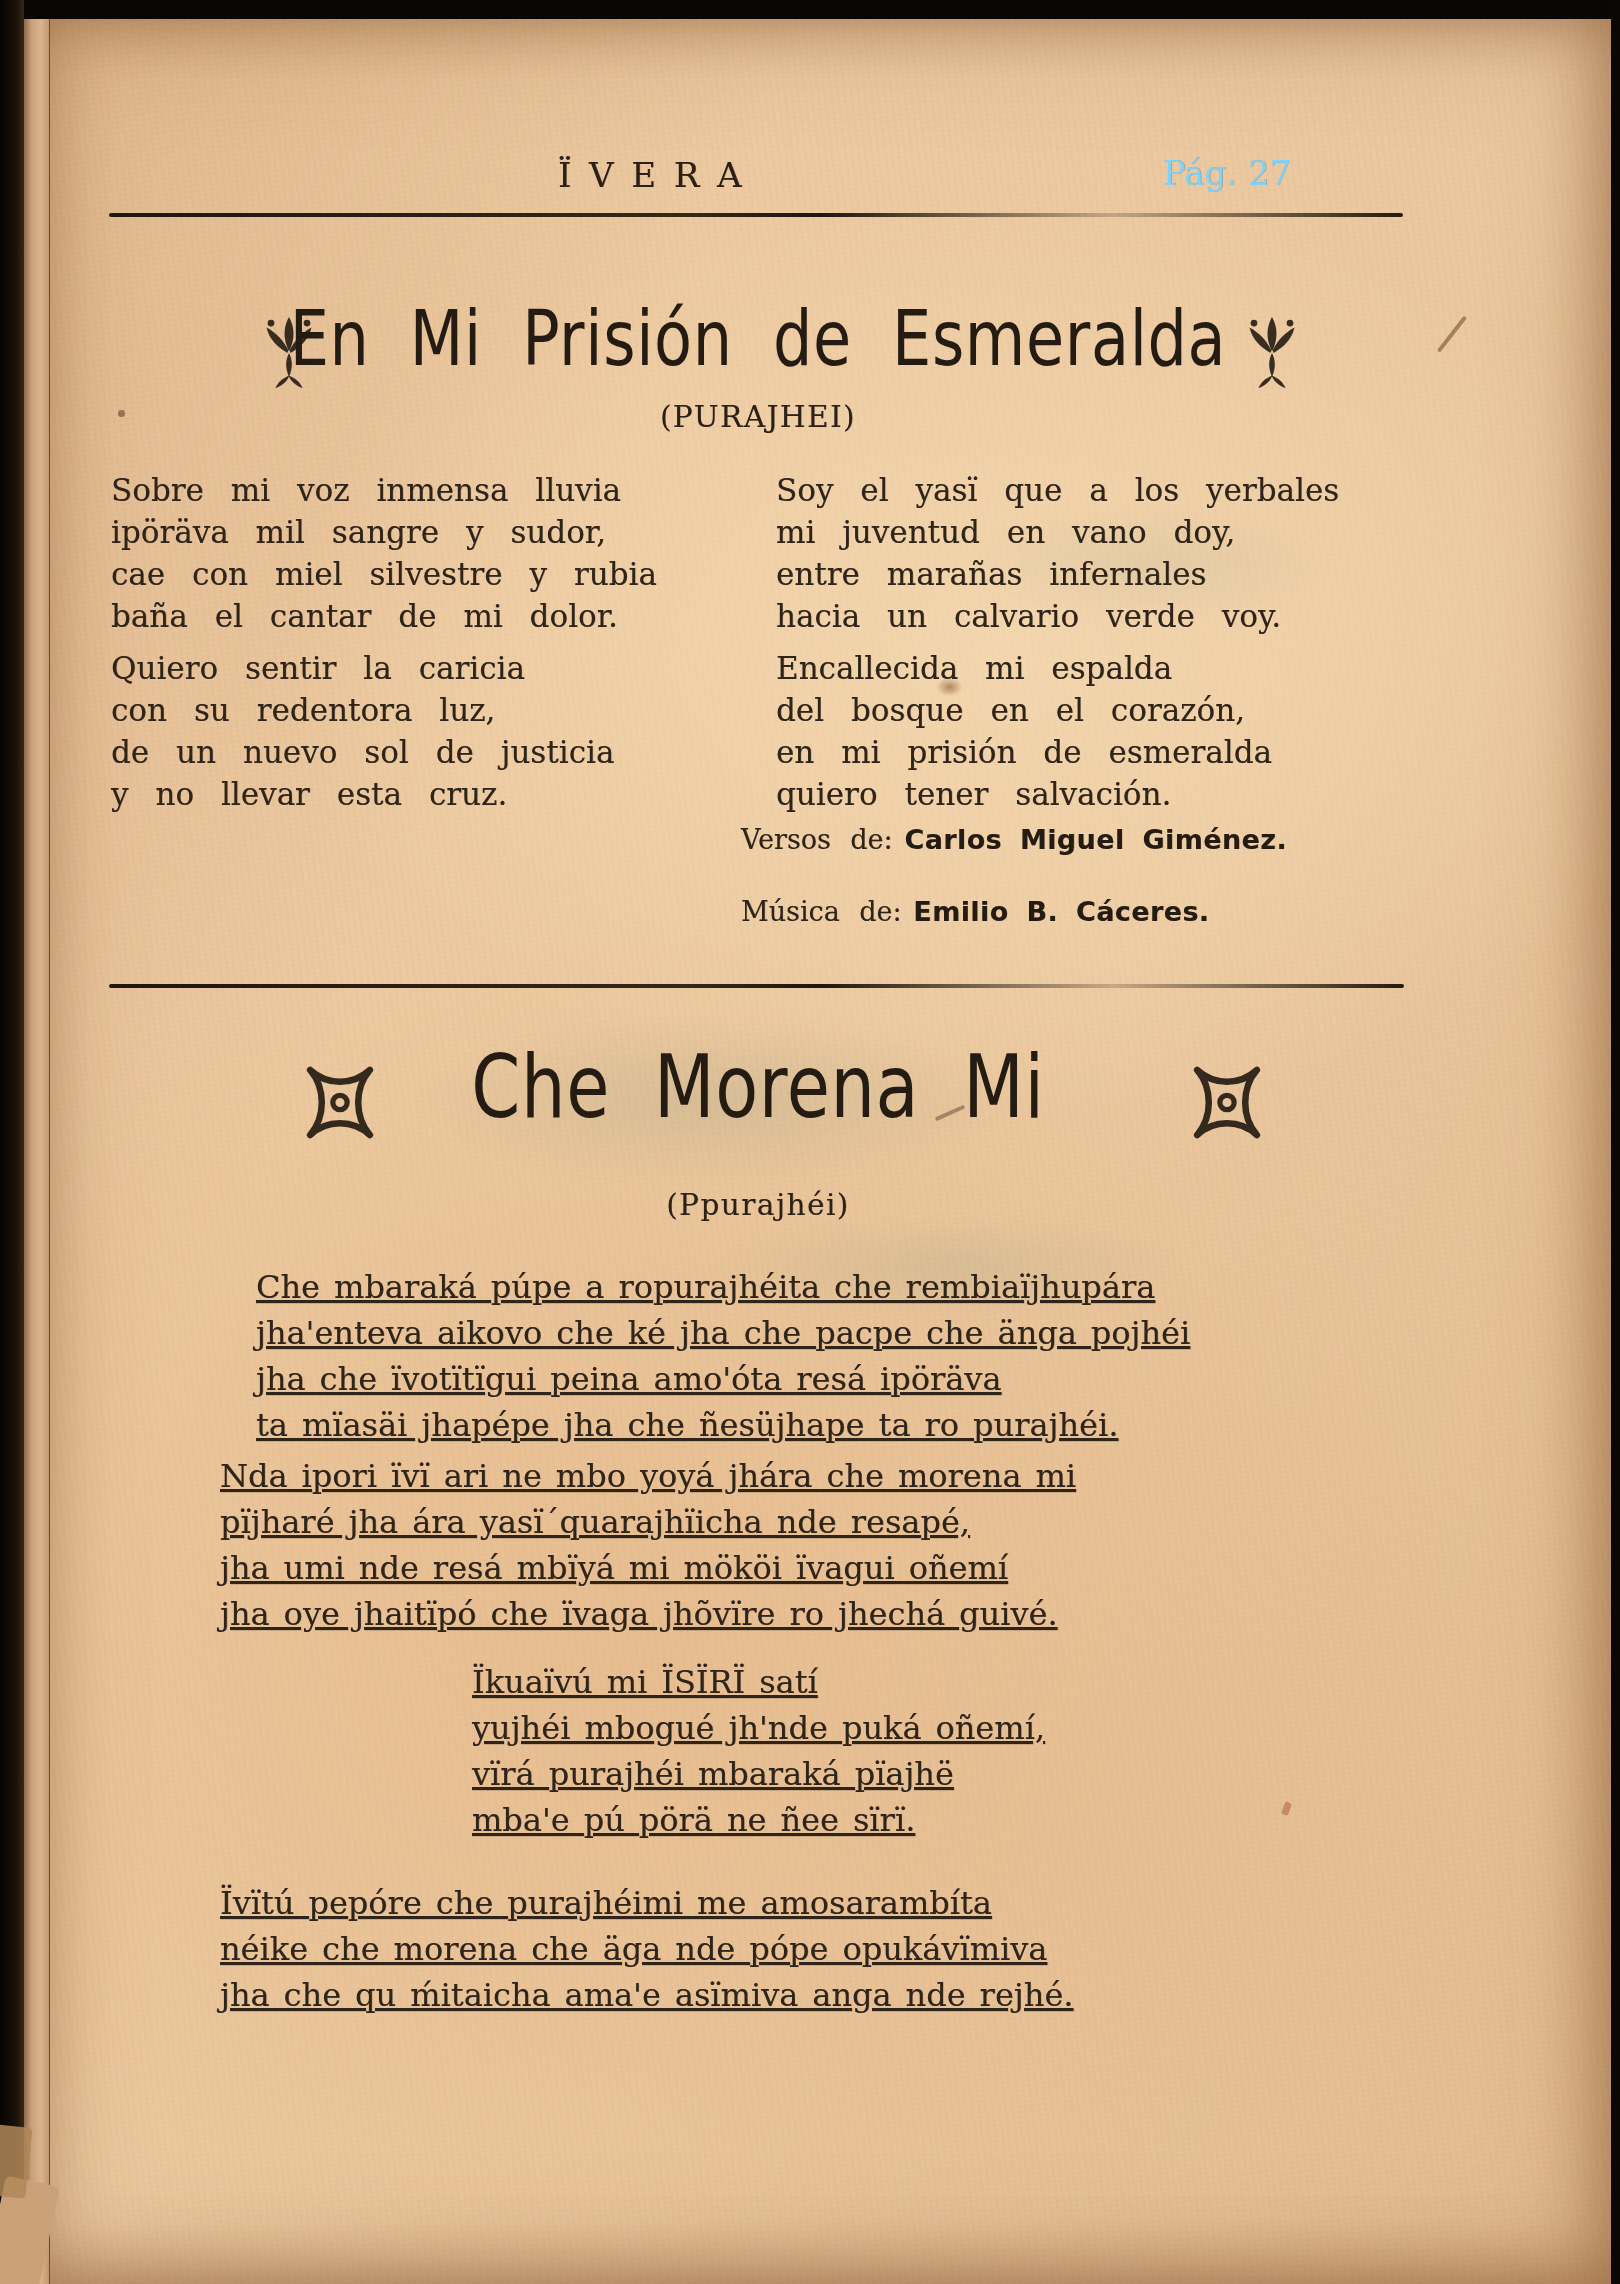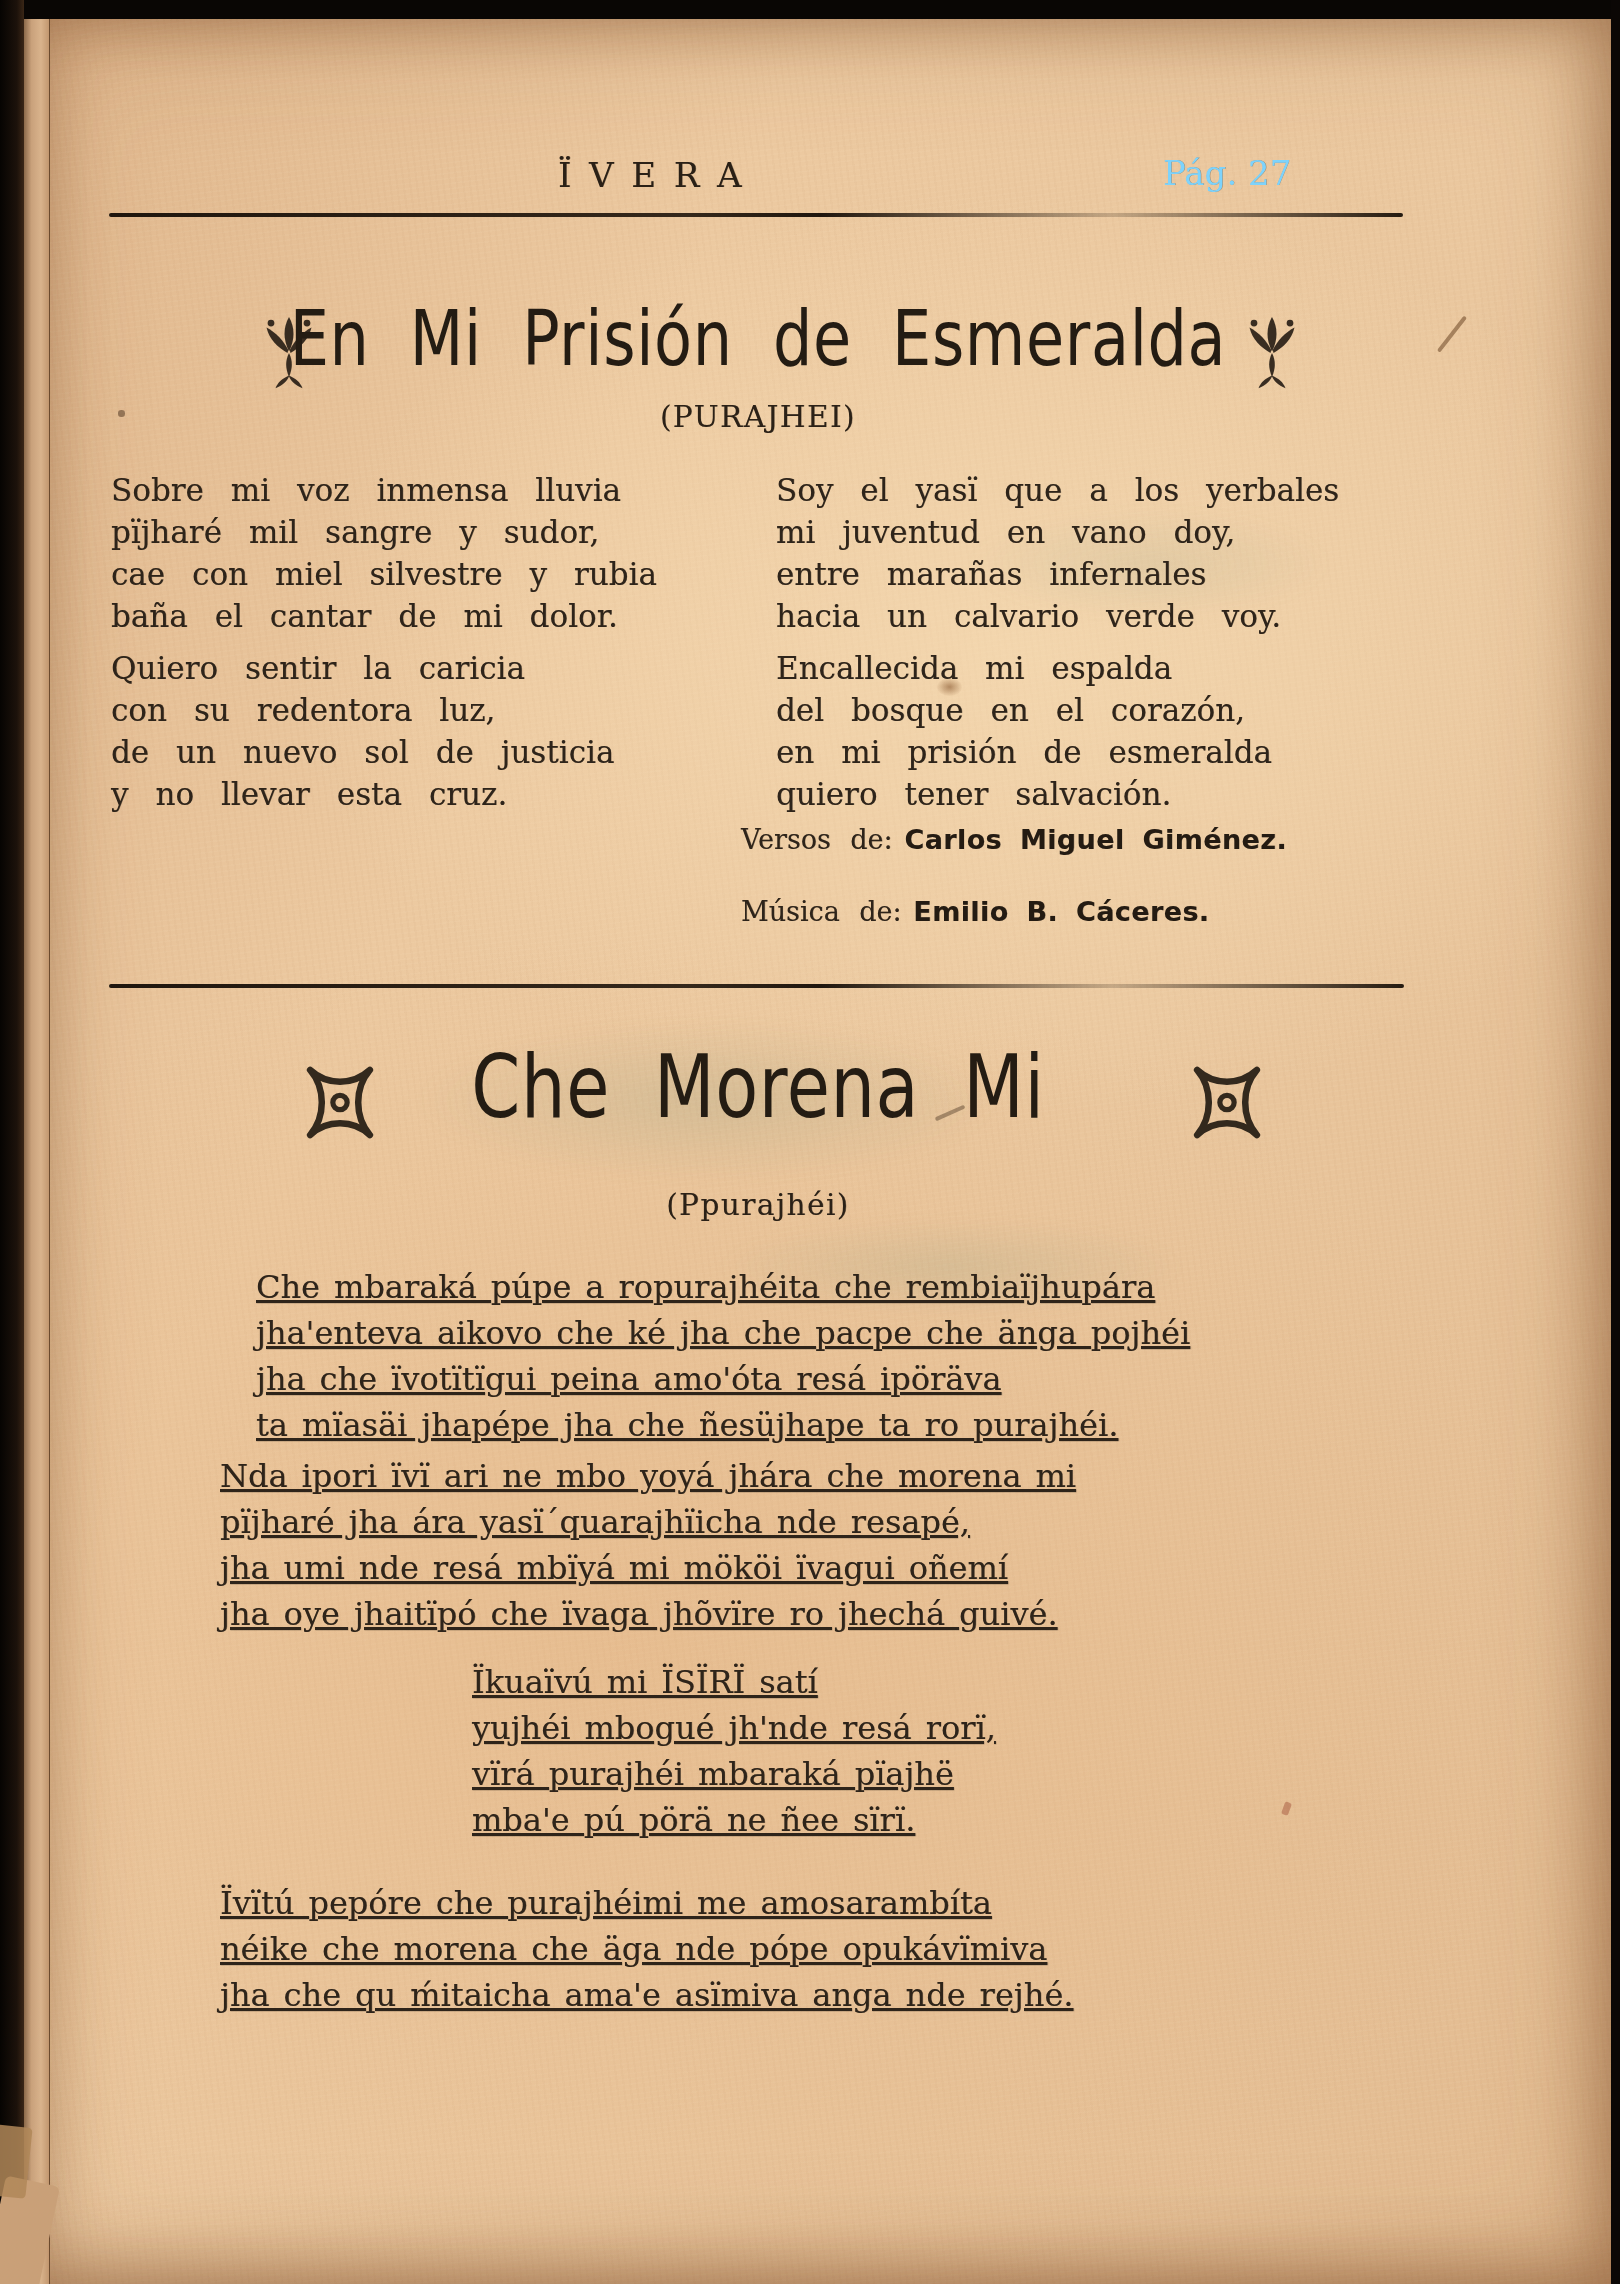--- a/index.html
+++ b/index.html
@@ -140,21 +140,21 @@
       <path d="M35 82 C26 86 20 91 17 99 C27 95 33 89 35 83 Z"></path>
       <path d="M35 82 C44 86 50 91 53 99 C43 95 37 89 35 83 Z"></path>
     </svg>
   </span>
   <div class="subtitle st1 ink">(PURAJHEI)</div>
 
   <div class="cols">
     <div class="col col-left">
       <div class="stanza">
         <div class="vline ink">Sobre mi voz inmensa lluvia</div>
-        <div class="vline ink">pïjharé mil sangre y sudor,</div>
+        <div class="vline ink">ipöräva mil sangre y sudor,</div>
         <div class="vline ink">cae con miel silvestre y rubia</div>
         <div class="vline ink">baña el cantar de mi dolor.</div>
       </div>
       <div class="stanza stanza2">
         <div class="vline ink">Quiero sentir la caricia</div>
         <div class="vline ink">con su redentora luz,</div>
         <div class="vline ink">de un nuevo sol de justicia</div>
         <div class="vline ink">y no llevar esta cruz.</div>
       </div>
     </div>
@@ -207,21 +207,21 @@
     <div class="gline ink">ta mïasäi jhapépe jha che ñesüjhape ta ro purajhéi.</div>
   </div>
   <div class="gstanza gs2">
     <div class="gline ink">Nda ipori ïvï ari ne mbo yoyá jhára che morena mi</div>
     <div class="gline ink">pïjharé jha ára yasï´quarajhïicha nde resapé,</div>
     <div class="gline ink">jha umi nde resá mbïyá mi mököi ïvagui oñemí</div>
     <div class="gline ink">jha oye jhaitïpó che ïvaga jhõvïre ro jhechá guivé.</div>
   </div>
   <div class="gstanza gs3">
     <div class="gline ink">Ïkuaïvú mi ÏSÏRÏ satí</div>
-    <div class="gline ink">yujhéi mbogué jh'nde resá rorï,</div>
+    <div class="gline ink">yujhéi mbogué jh'nde puká oñemí,</div>
     <div class="gline ink">vïrá purajhéi mbaraká pïajhë</div>
     <div class="gline ink">mba'e pú pörä ne ñee sïrï.</div>
   </div>
   <div class="gstanza gs4">
     <div class="gline ink">Ïvïtú pepóre che purajhéimi me amosarambíta</div>
     <div class="gline ink">néike che morena che äga nde pópe opukávïmiva</div>
     <div class="gline ink">jha che qu ḿitaicha ama'e asïmiva anga nde rejhé.</div>
   </div>
 </div>
 

